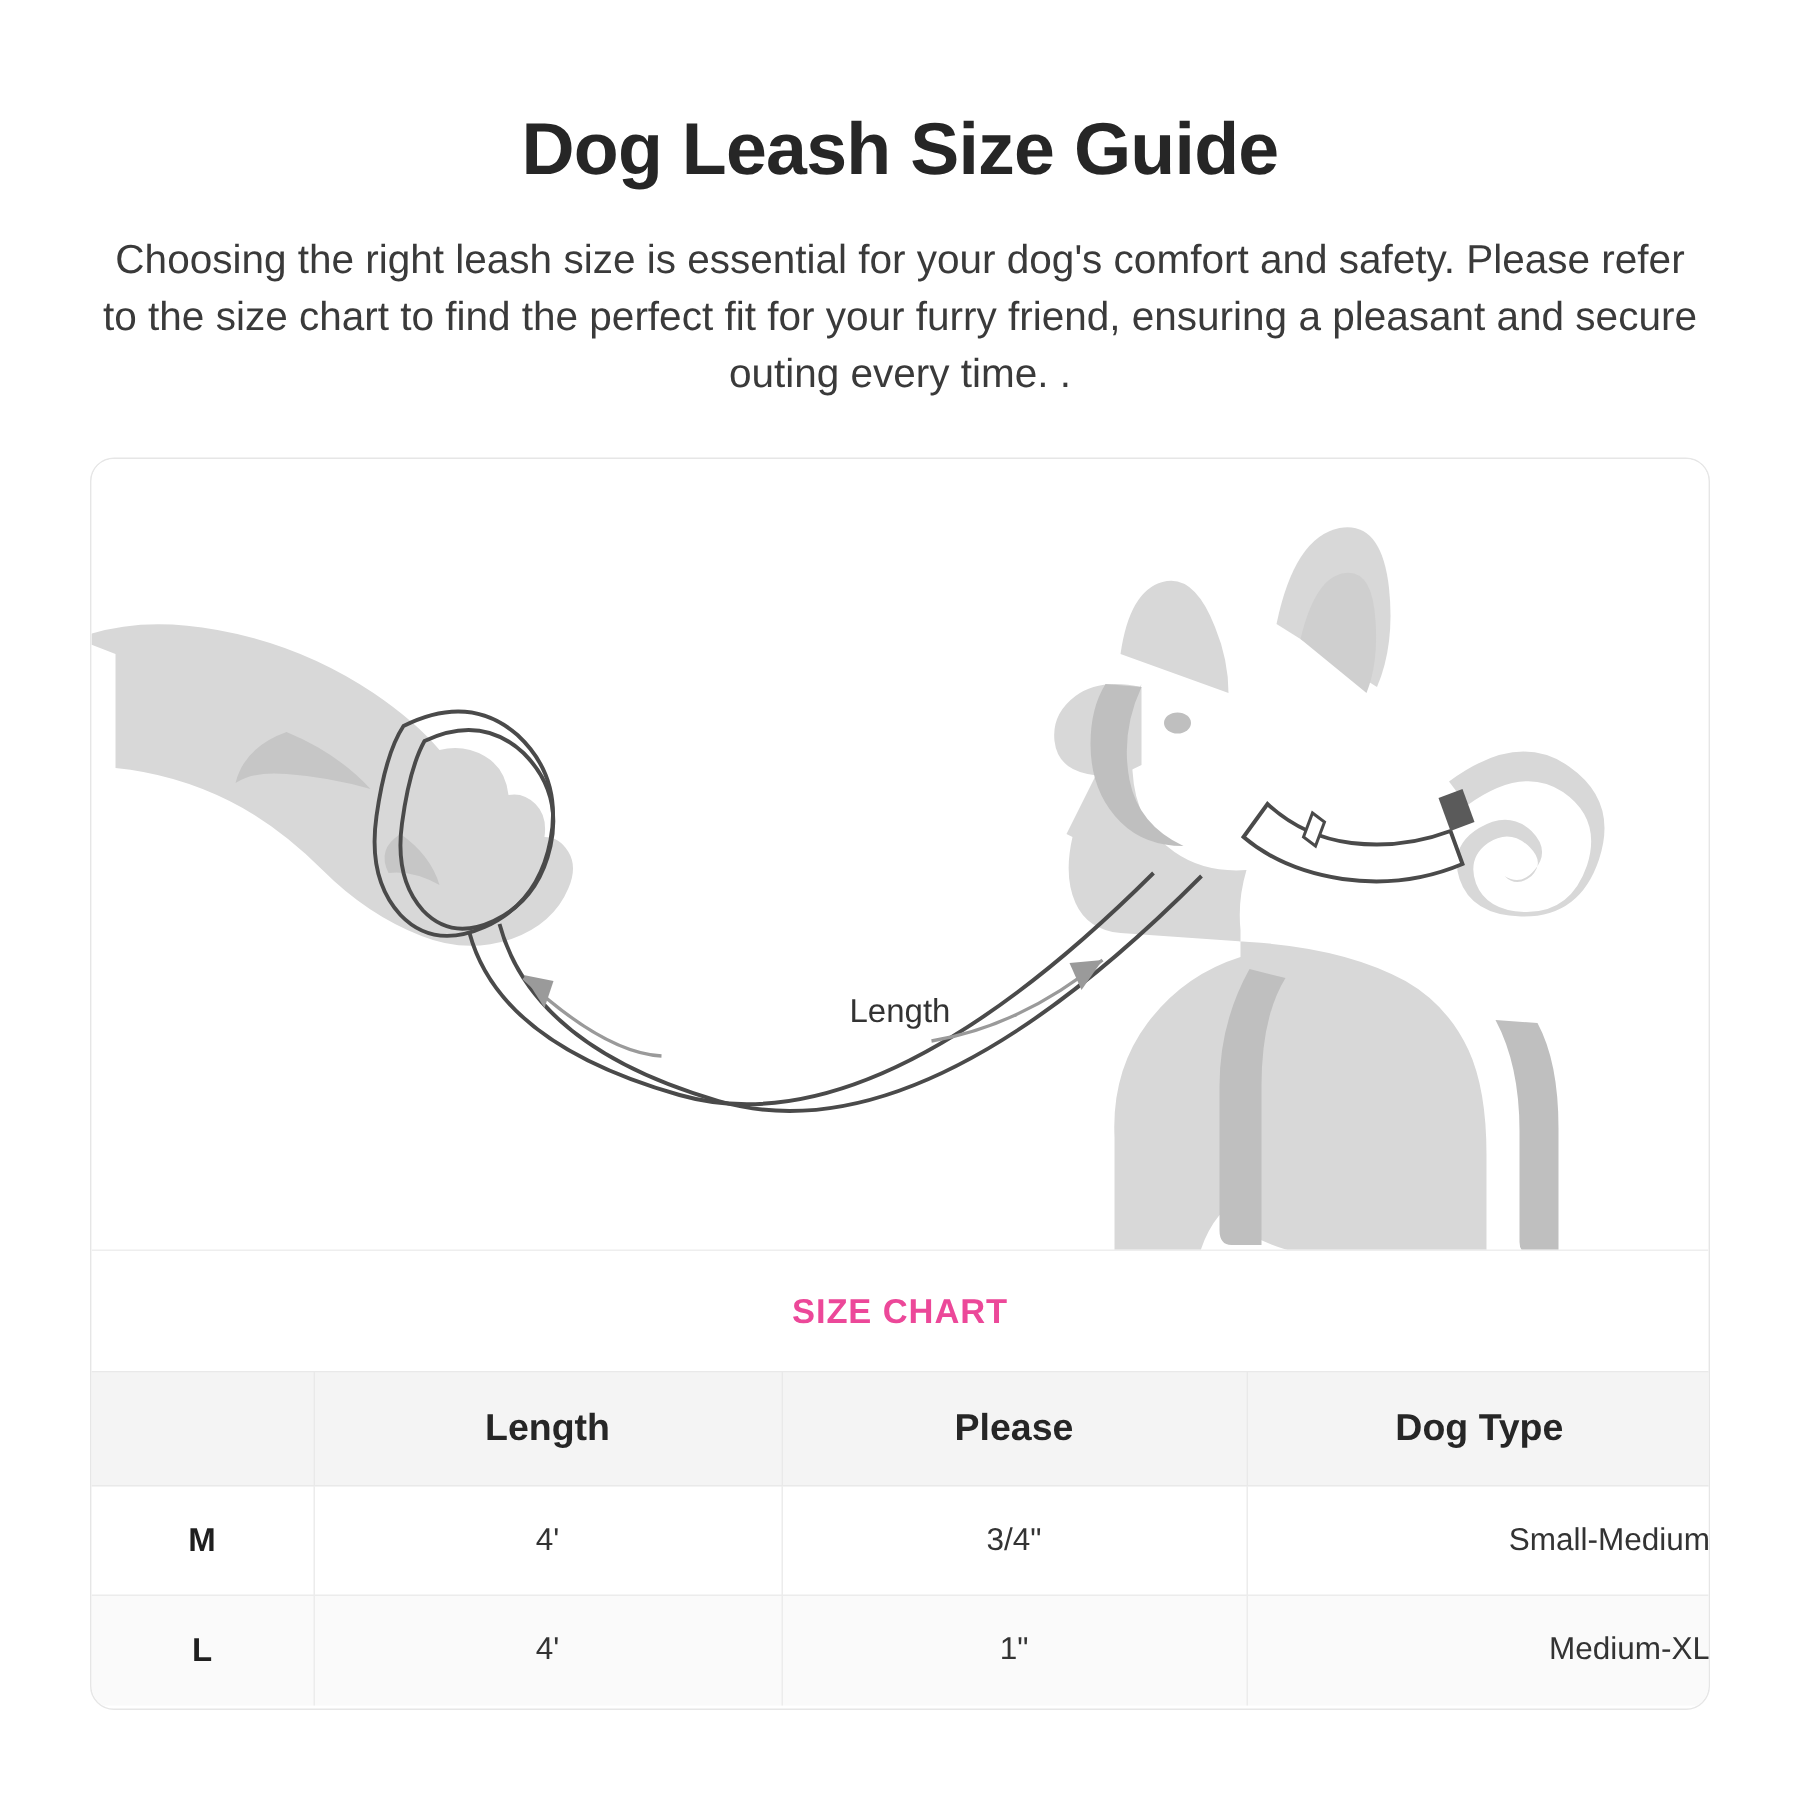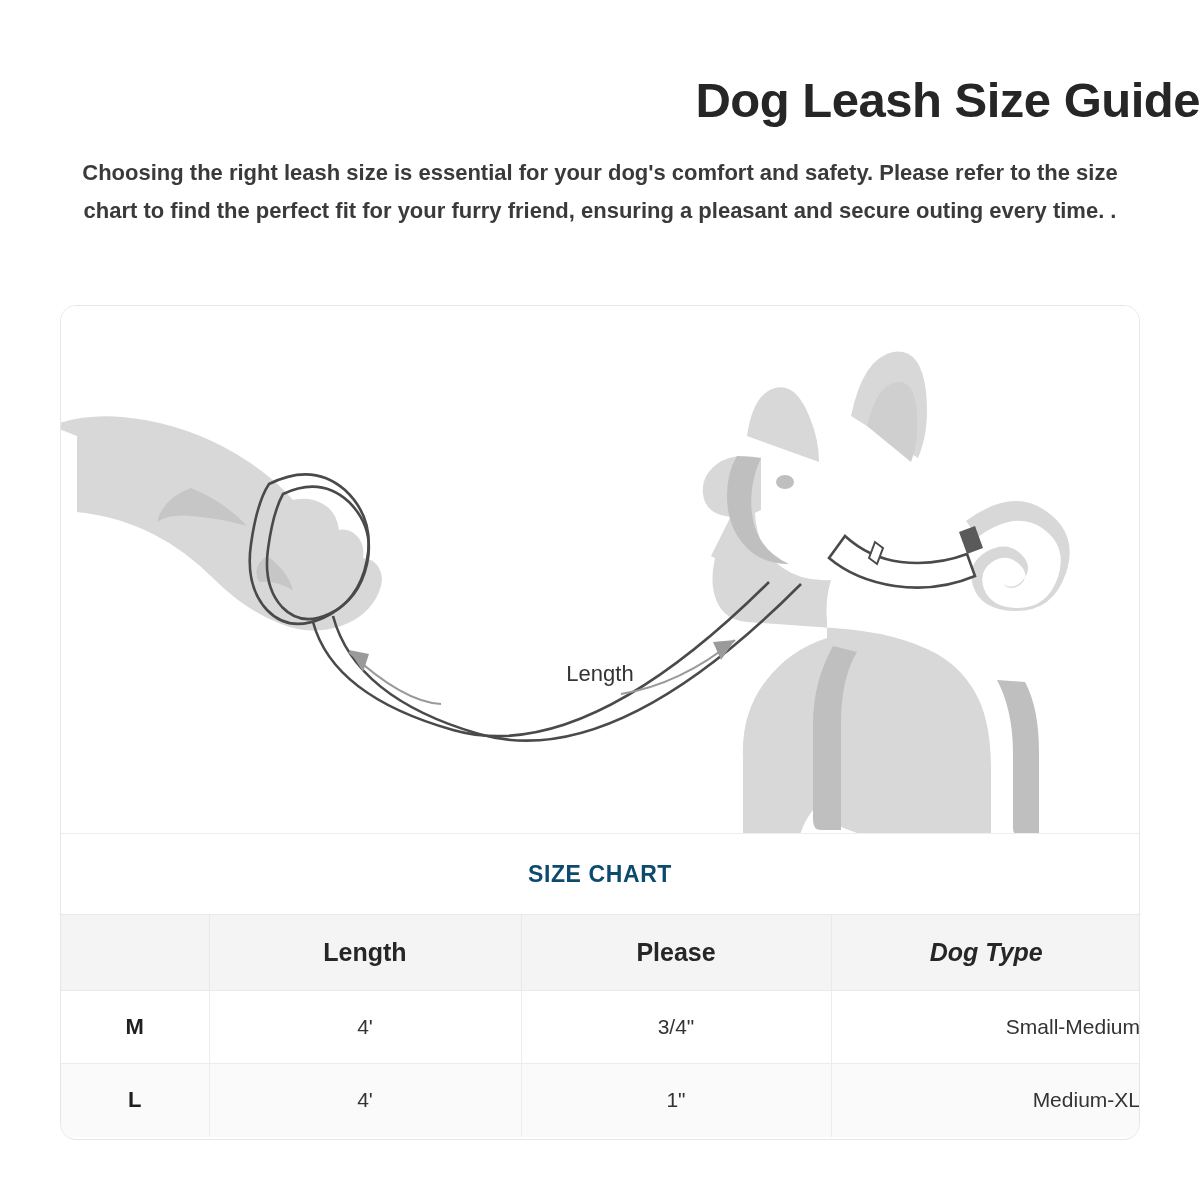--- a/index.html
+++ b/index.html
@@ -13,36 +13,36 @@
     color: #2b2b2b;
   }
   .page {
     width: 1200px;
     height: 1200px;
     position: relative;
     padding: 0;
     overflow: hidden;
   }
   .title {
-    text-align: right;
+    text-align: center;
     font-size: 49px;
     font-weight: bold;
     letter-spacing: -0.5px;
     color: #262626;
     margin: 72px 0 0 0;
     line-height: 1.15;
   }
   .subtitle {
     text-align: center;
-    font-size: 22px;
+    font-size: 27px;
     line-height: 38px;
     color: #3a3a3a;
     margin: 26px auto 0 auto;
     width: 1070px;
-    font-weight: 700;
+    font-weight: 400;
   }
   .card {
     position: absolute;
     left: 60px;
     top: 305px;
     width: 1080px;
     height: 835px;
     border: 1px solid #e6e6e6;
     border-radius: 16px;
     background: #ffffff;
@@ -66,40 +66,40 @@
     color: #333333;
   }
   .size-chart-head {
     height: 80px;
     display: flex;
     align-items: center;
     justify-content: center;
     font-size: 23px;
     font-weight: bold;
     letter-spacing: 0.6px;
-    color: #0c4a6e;
+    color: #ec4899;
     background: #ffffff;
   }
   table {
     width: 100%;
     border-collapse: collapse;
     table-layout: fixed;
   }
   thead th {
     background: #f4f4f4;
     font-size: 25px;
     font-weight: bold;
     color: #262626;
     height: 76px;
     border-top: 1px solid #e9e9e9;
     border-bottom: 1px solid #e9e9e9;
     border-right: 1px solid #e9e9e9;
     text-align: center;
   }
-  thead th:last-child { border-right: none; font-style: italic; }
+  thead th:last-child { border-right: none; }
   tbody td {
     height: 73px;
     text-align: center;
     font-size: 21px;
     color: #333333;
     border-bottom: 1px solid #ececec;
     border-right: 1px solid #ececec;
     background: #ffffff;
   }
   tbody tr:nth-child(even) td { background: #fafafa; }

